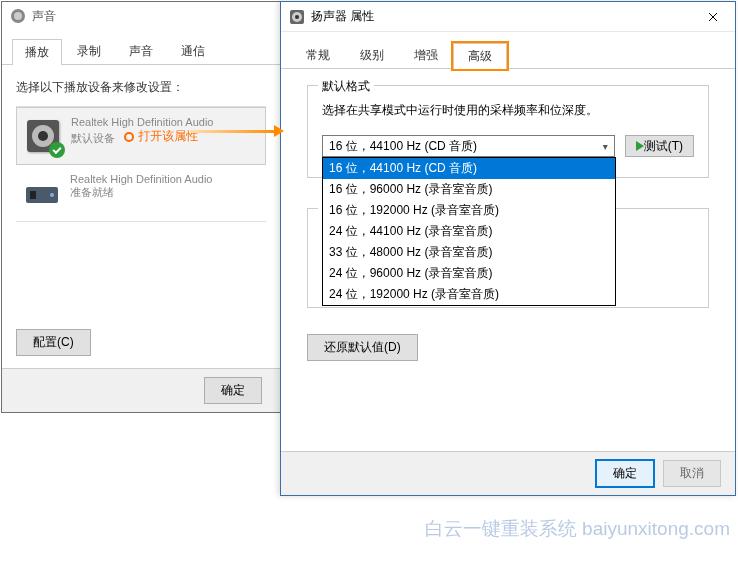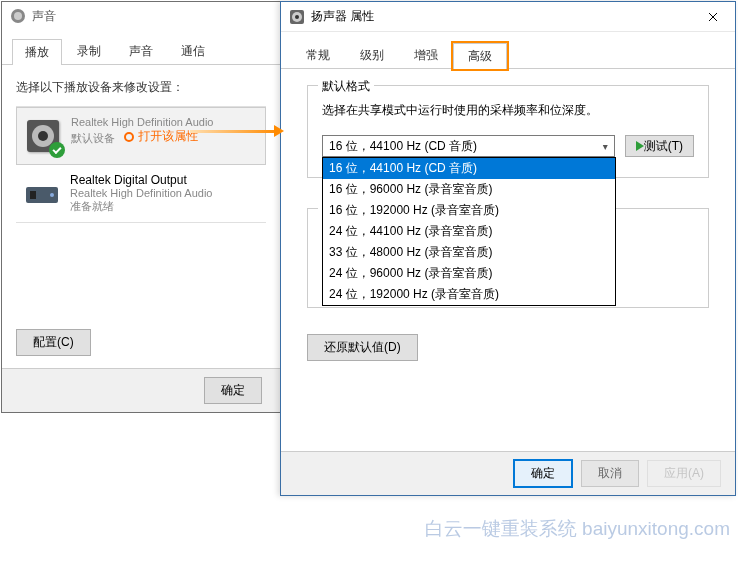--- a/index.html
+++ b/index.html
@@ -117,21 +117,20 @@
       </div>
       <div class="device">
         <div class="device-icon">
           <svg viewBox="0 0 40 40" width="40" height="40">
               <rect x="4" y="14" width="32" height="16" rx="2" fill="#4a5a6a"></rect>
               <rect x="8" y="18" width="6" height="8" fill="#222"></rect>
               <circle cx="30" cy="22" r="2" fill="#8ad"></circle>
             </svg>
         </div>
         <div class="device-lines">
-          <div class="device-name">Realtek Digital Output</div>
           <div class="device-sub">Realtek High Definition Audio</div>
           <div class="device-status">准备就绪</div>
         </div>
       </div>
     </div>
   </div>
   <div class="back-bottom">
     <button class="btn">配置(C)</button>
   </div>
   <div class="back-footer">
@@ -193,17 +192,16 @@
     <div class="excl-box">
       <div class="legend">独</div>
     </div>
     <div class="restore-row">
       <button class="btn">还原默认值(D)</button>
     </div>
   </div>
   <div class="front-footer">
     <button class="btn primary">确定</button>
     <button class="btn" style="opacity:0.6">取消</button>
-    <button class="btn disabled" style="opacity:0.5">应用(A)</button>
   </div>
 </div>
 
 <div class="watermark">白云一键重装系统 baiyunxitong.com</div>
 
 </body></html>

